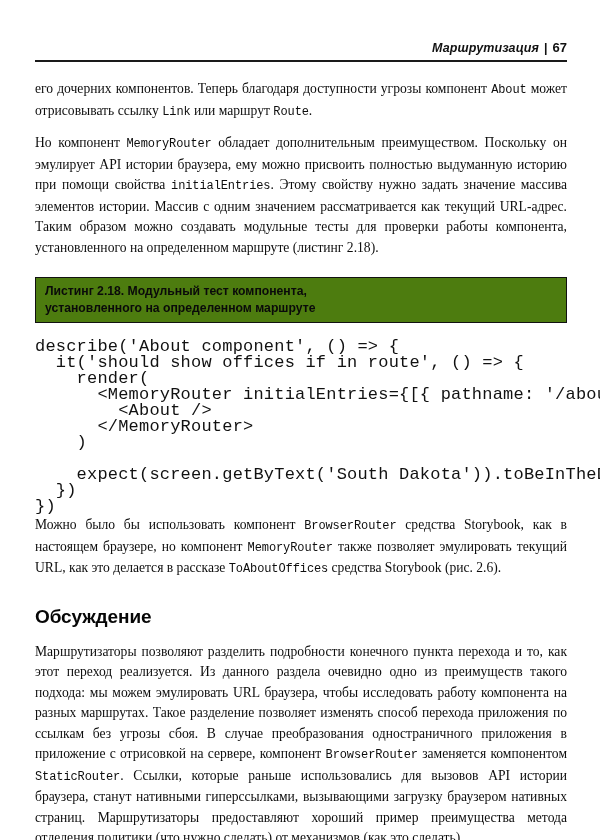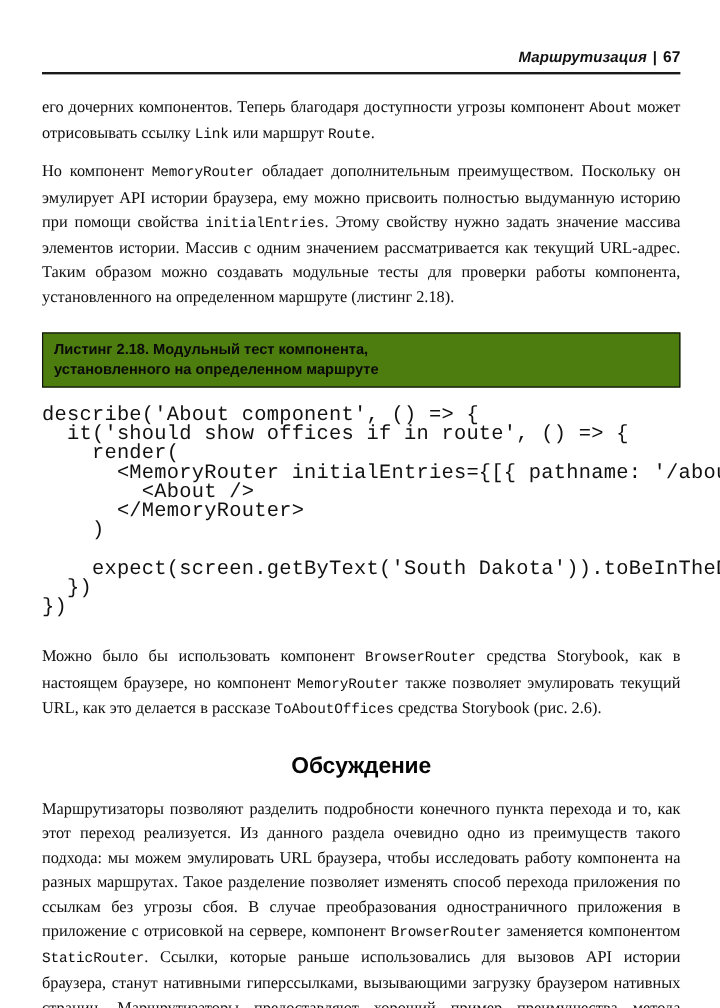--- a/index.html
+++ b/index.html
@@ -106,21 +106,20 @@
 
   
   h2.section {
     font-family: "Liberation Sans", "DejaVu Sans", sans-serif;
     font-weight: 700;
     font-size: 19px;
     line-height: 22px;
     margin: 26px 0 0 0;
     color: #060606;
     letter-spacing: -0.1px;
-    text-align: center;
   }
   .after-heading { margin-top: 14px !important; }
 </style>
 </head>
 <body>
 
 <div class="page">
   <div class="content">
 
     <div class="runhead">
@@ -144,20 +143,20 @@
     render(
       &lt;MemoryRouter initialEntries={[{ pathname: '/about/offices' }]}&gt;
         &lt;About /&gt;
       &lt;/MemoryRouter&gt;
     )
 
     expect(screen.getByText('South Dakota')).toBeInTheDocument()
   })
 })</pre>
 
-    <p class="body" style="margin-top:22px"><span>Можно было бы использовать компонент </span><code>BrowserRouter</code><span> средства Storybook, как в настоящем браузере, но компонент </span><code>MemoryRouter</code><span> также позволяет эмулировать текущий URL, как это делается в рассказе </span><code>ToAboutOffices</code><span> средства Storybook (рис. 2.6).</span></p>
+    <p class="body" style=""><span>Можно было бы использовать компонент </span><code>BrowserRouter</code><span> средства Storybook, как в настоящем браузере, но компонент </span><code>MemoryRouter</code><span> также позволяет эмулировать текущий URL, как это делается в рассказе </span><code>ToAboutOffices</code><span> средства Storybook (рис. 2.6).</span></p>
 
     <h2 class="section">Обсуждение</h2>
 
     <p class="body after-heading"><span>Маршрутизаторы позволяют разделить подробности конечного пункта перехода и то, как этот переход реализуется. Из данного раздела очевидно одно из преимуществ такого подхода: мы можем эмулировать URL браузера, чтобы исследовать работу компонента на разных маршрутах. Такое разделение позволяет изменять способ перехода приложения по ссылкам без угрозы сбоя. В случае преобразования одностраничного приложения в приложение с отрисовкой на сервере, компонент </span><code>BrowserRouter</code><span> заменяется компонентом </span><code>StaticRouter</code><span>. Ссылки, которые раньше использовались для вызовов API истории браузера, станут нативными гиперссылками, вызывающими загрузку браузером нативных страниц. Маршрутизаторы предоставляют хороший пример преимущества метода отделения политики (что нужно сделать) от механизмов (как это сделать).</span></p>
 
   </div>
 </div>
 
 </body></html>

